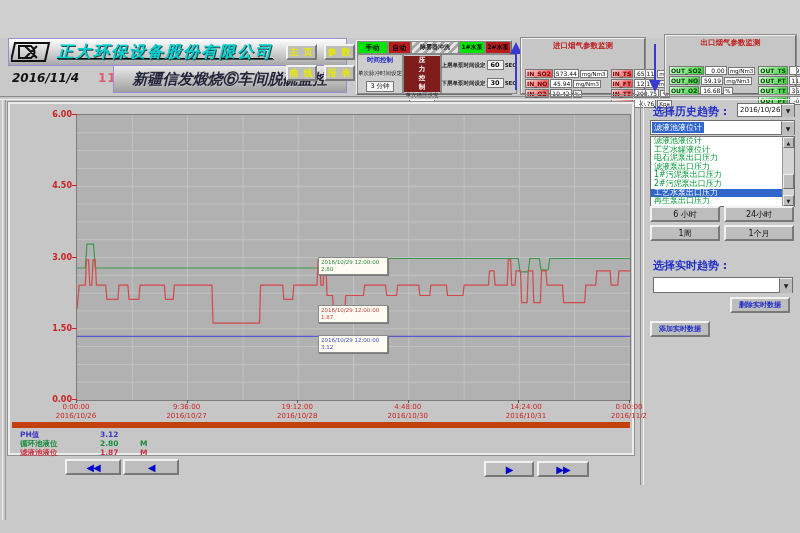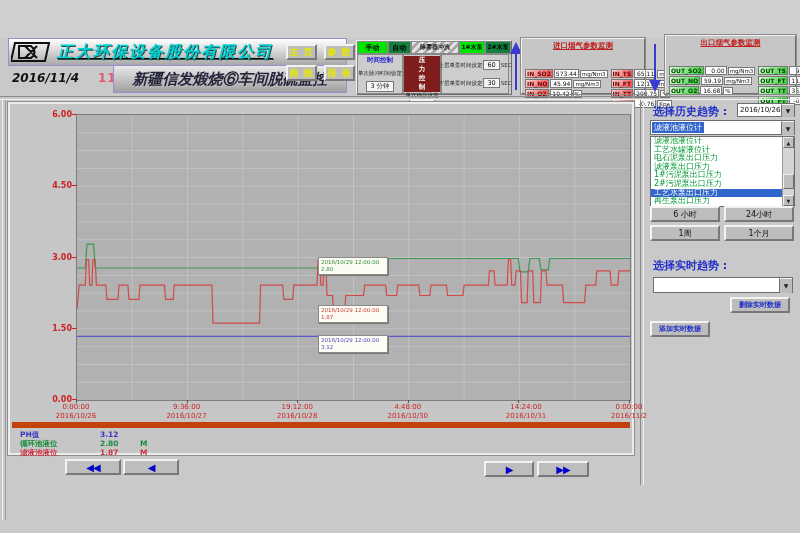--- a/index.html
+++ b/index.html
@@ -24,36 +24,36 @@
       border:1px solid #9b8cd4;display:flex;align-items:center;justify-content:center;}
   #page-title{font-size:15px;font-weight:bold;font-style:italic;color:#23233a;white-space:nowrap;
       font-family:"DejaVu Serif",serif;text-shadow:1px 1px 0 #bdbdbd;}
   #nav-grid{left:286px;top:44px;width:70px;height:38px;display:grid;grid-template-columns:31px 31px;
       grid-auto-rows:16px;gap:5px 7px;}
   .nav-btn{color:#e8e800;font-weight:bold;font-size:9px;letter-spacing:1px;}
   
   #ctl-panel{left:356px;top:40px;width:154px;height:53px;font-size:6px;}
   #ctl-row1{display:flex;height:13px;}
   .ctl-cell{box-sizing:border-box;border:1px solid #888;display:flex;align-items:center;justify-content:center;
-      font-size:7px;font-weight:bold;background:#15803d;}
+      font-size:7px;font-weight:bold;background:#b91c1c;}
   .green-bg{background:#00e400;}
   .striped{background:repeating-linear-gradient(135deg,#e3e3e3 0 3px,#a8a8a8 3px 6px);color:#222;}
   #ctl-grid{display:flex;height:40px;}
   .ctl-col{box-sizing:border-box;border:1px solid #888;display:flex;flex-direction:column;align-items:center;
       justify-content:space-between;padding:1px;background:#cdcdcd;}
   .ctl-hd-blue{color:#2222cc;font-weight:bold;font-size:6.5px;}
   .ctl-hd-mag{color:#fff;background:#7f1d1d;font-weight:bold;font-size:6.5px;padding:0 15px;}
   .ctl-lbl{font-size:5.5px;color:#222;white-space:nowrap;}
   .ctl-val{background:#f4f4f4;border:1px solid #777;font-size:6.5px;padding:0 3px;color:#111;}
   .ctl-line{display:flex;align-items:center;gap:1px;white-space:nowrap;}
   
   .gas-panel{background:#c6c6c6;box-sizing:border-box;padding:2px 3px 1px 3px;
       border-top:1px solid #f0f0f0;border-left:1px solid #f0f0f0;border-bottom:1px solid #6e6e6e;border-right:1px solid #6e6e6e;
       outline:1px solid #8b8b8b;}
-  .gas-title{text-align:center;color:#c02222;font-weight:bold;font-size:7.5px;text-decoration:underline;margin-bottom:18px;white-space:nowrap;}
+  .gas-title{text-align:center;color:#c02222;font-weight:bold;font-size:7.5px;margin-bottom:18px;white-space:nowrap;}
   .gas-cols{display:flex;gap:3px;}
   .prow{display:flex;align-items:center;margin-bottom:1px;gap:1px;}
   .pchip{box-sizing:border-box;border:1px solid #777;font-size:6px;font-weight:bold;padding:0 1px;white-space:nowrap;}
   .pchip.in{background:linear-gradient(135deg,#ffd9d9,#ee4444);color:#6e0000;}
   .pchip.out{background:linear-gradient(135deg,#d9ffd9,#33cc33);color:#004400;}
   .pval{background:#fdfdfd;border:1px solid #777;font-size:6px;color:#111;padding:0 1px;min-width:18px;text-align:right;white-space:nowrap;}
   .punit{background:#fdfdfd;border:1px solid #777;font-size:5.5px;color:#111;padding:0 1px;white-space:nowrap;}
   
   #hdr-divider{left:0;top:96px;width:800px;height:2px;border-top:1px solid #8a8a8a;border-bottom:1px solid #f0f0f0;}
   #left-groove{left:2px;top:100px;height:420px;width:2px;border-left:1px solid #f0f0f0;border-right:1px solid #9a9a9a;}
@@ -137,21 +137,21 @@
     <div class="ctl-col" style="width:46px;">
       <span class="ctl-hd-blue">时间控制</span>
       <span class="ctl-lbl">单次脉冲时间设定</span>
       <span class="ctl-val">3 分钟</span>
     </div>
     <div class="ctl-col" style="width:38px;">
       <span class="ctl-hd-mag">压力控制</span>
       <span class="ctl-lbl">单次稳压设定</span>
       <span class="ctl-val">50 Pa</span>
     </div>
-    <div class="ctl-col" style="width:68px;justify-content:space-around;">
+    <div class="ctl-col" style="width:76px;justify-content:space-around;font-weight:bold;">
       <span class="ctl-line">
         <span class="ctl-lbl">上层单泵时间设定</span>
         <span class="ctl-val">60</span>
         <span class="ctl-lbl">SEC</span>
       </span>
       <span class="ctl-line">
         <span class="ctl-lbl">下层单泵时间设定</span>
         <span class="ctl-val">30</span>
         <span class="ctl-lbl">SEC</span>
       </span>

